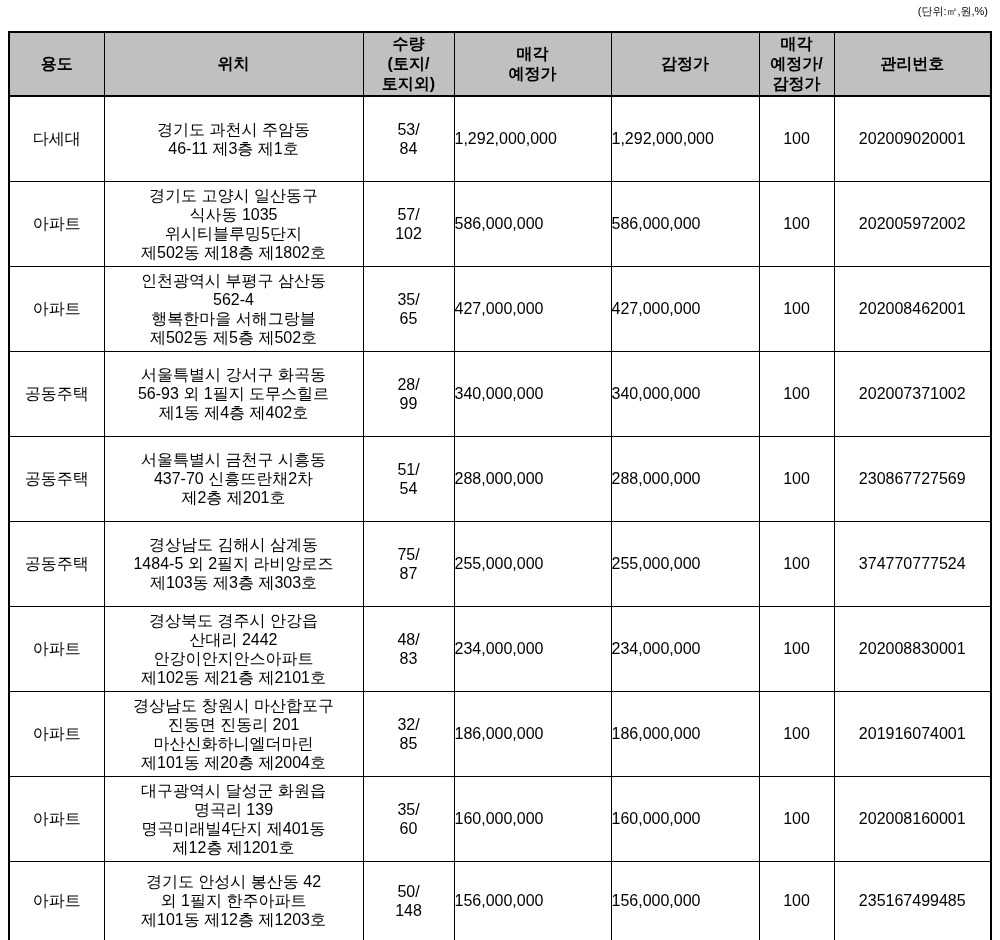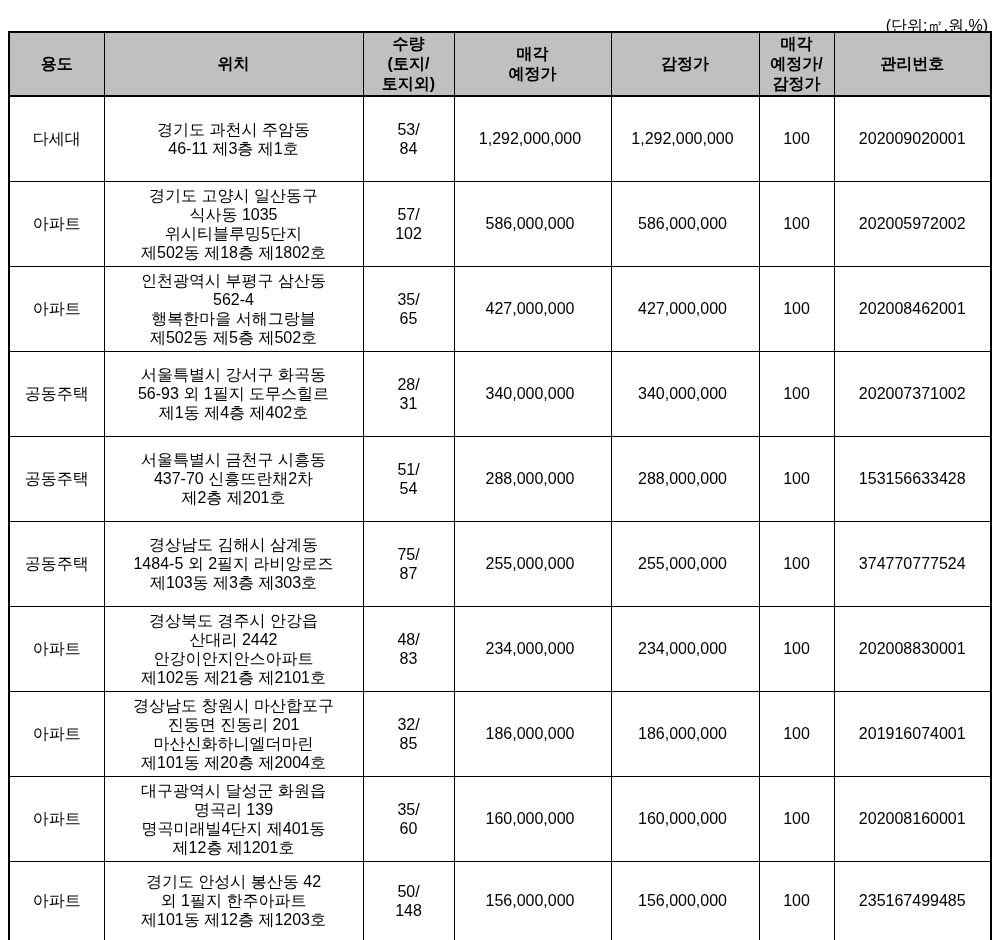--- a/index.html
+++ b/index.html
@@ -7,23 +7,23 @@
     padding: 0;
     background: #ffffff;
     width: 1000px;
     height: 940px;
     font-family: "Liberation Sans", "DejaVu Sans", sans-serif;
     color: #000000;
     position: relative;
   }
   .unit-label {
     position: absolute;
-    top: 16px;
+    top: 4px;
     right: 12px;
-    font-size: 16px;
+    font-size: 11px;
     letter-spacing: 0px;
     white-space: nowrap;
   }
   table.property-table {
     position: absolute;
     left: 8px;
     top: 31px;
     width: 982px;
     border-collapse: collapse;
     table-layout: fixed;
@@ -56,21 +56,21 @@
     line-height: 19px;
     text-align: center;
     vertical-align: middle;
     white-space: pre-line;
     padding: 0;
     overflow: hidden;
   }
   tbody tr { height: 85px; }
   tbody tr:last-child { height: 80px; }
   td.num {
-    text-align: center;
+    text-align: left;
     padding-right: 5px;
     white-space: nowrap;
   }
 </style>
 </head>
 <body>
 
 <div class="unit-label">(단위:㎡,원,%)</div>
 
 <table class="property-table">
@@ -136,37 +136,37 @@
       <td class="num">427,000,000</td>
       <td>100</td>
       <td>202008462001</td>
     </tr>
     <tr>
       <td>공동주택</td>
       <td>서울특별시 강서구 화곡동
 56-93 외 1필지 도무스힐르
 제1동 제4층 제402호</td>
       <td>28/
-31</td>
+99</td>
       <td class="num">340,000,000</td>
       <td class="num">340,000,000</td>
       <td>100</td>
       <td>202007371002</td>
     </tr>
     <tr>
       <td>공동주택</td>
       <td>서울특별시 금천구 시흥동
 437-70 신흥뜨란채2차
 제2층 제201호</td>
       <td>51/
 54</td>
       <td class="num">288,000,000</td>
       <td class="num">288,000,000</td>
       <td>100</td>
-      <td>153156633428</td>
+      <td>230867727569</td>
     </tr>
     <tr>
       <td>공동주택</td>
       <td>경상남도 김해시 삼계동
 1484-5 외 2필지 라비앙로즈
 제103동 제3층 제303호</td>
       <td>75/
 87</td>
       <td class="num">255,000,000</td>
       <td class="num">255,000,000</td>

